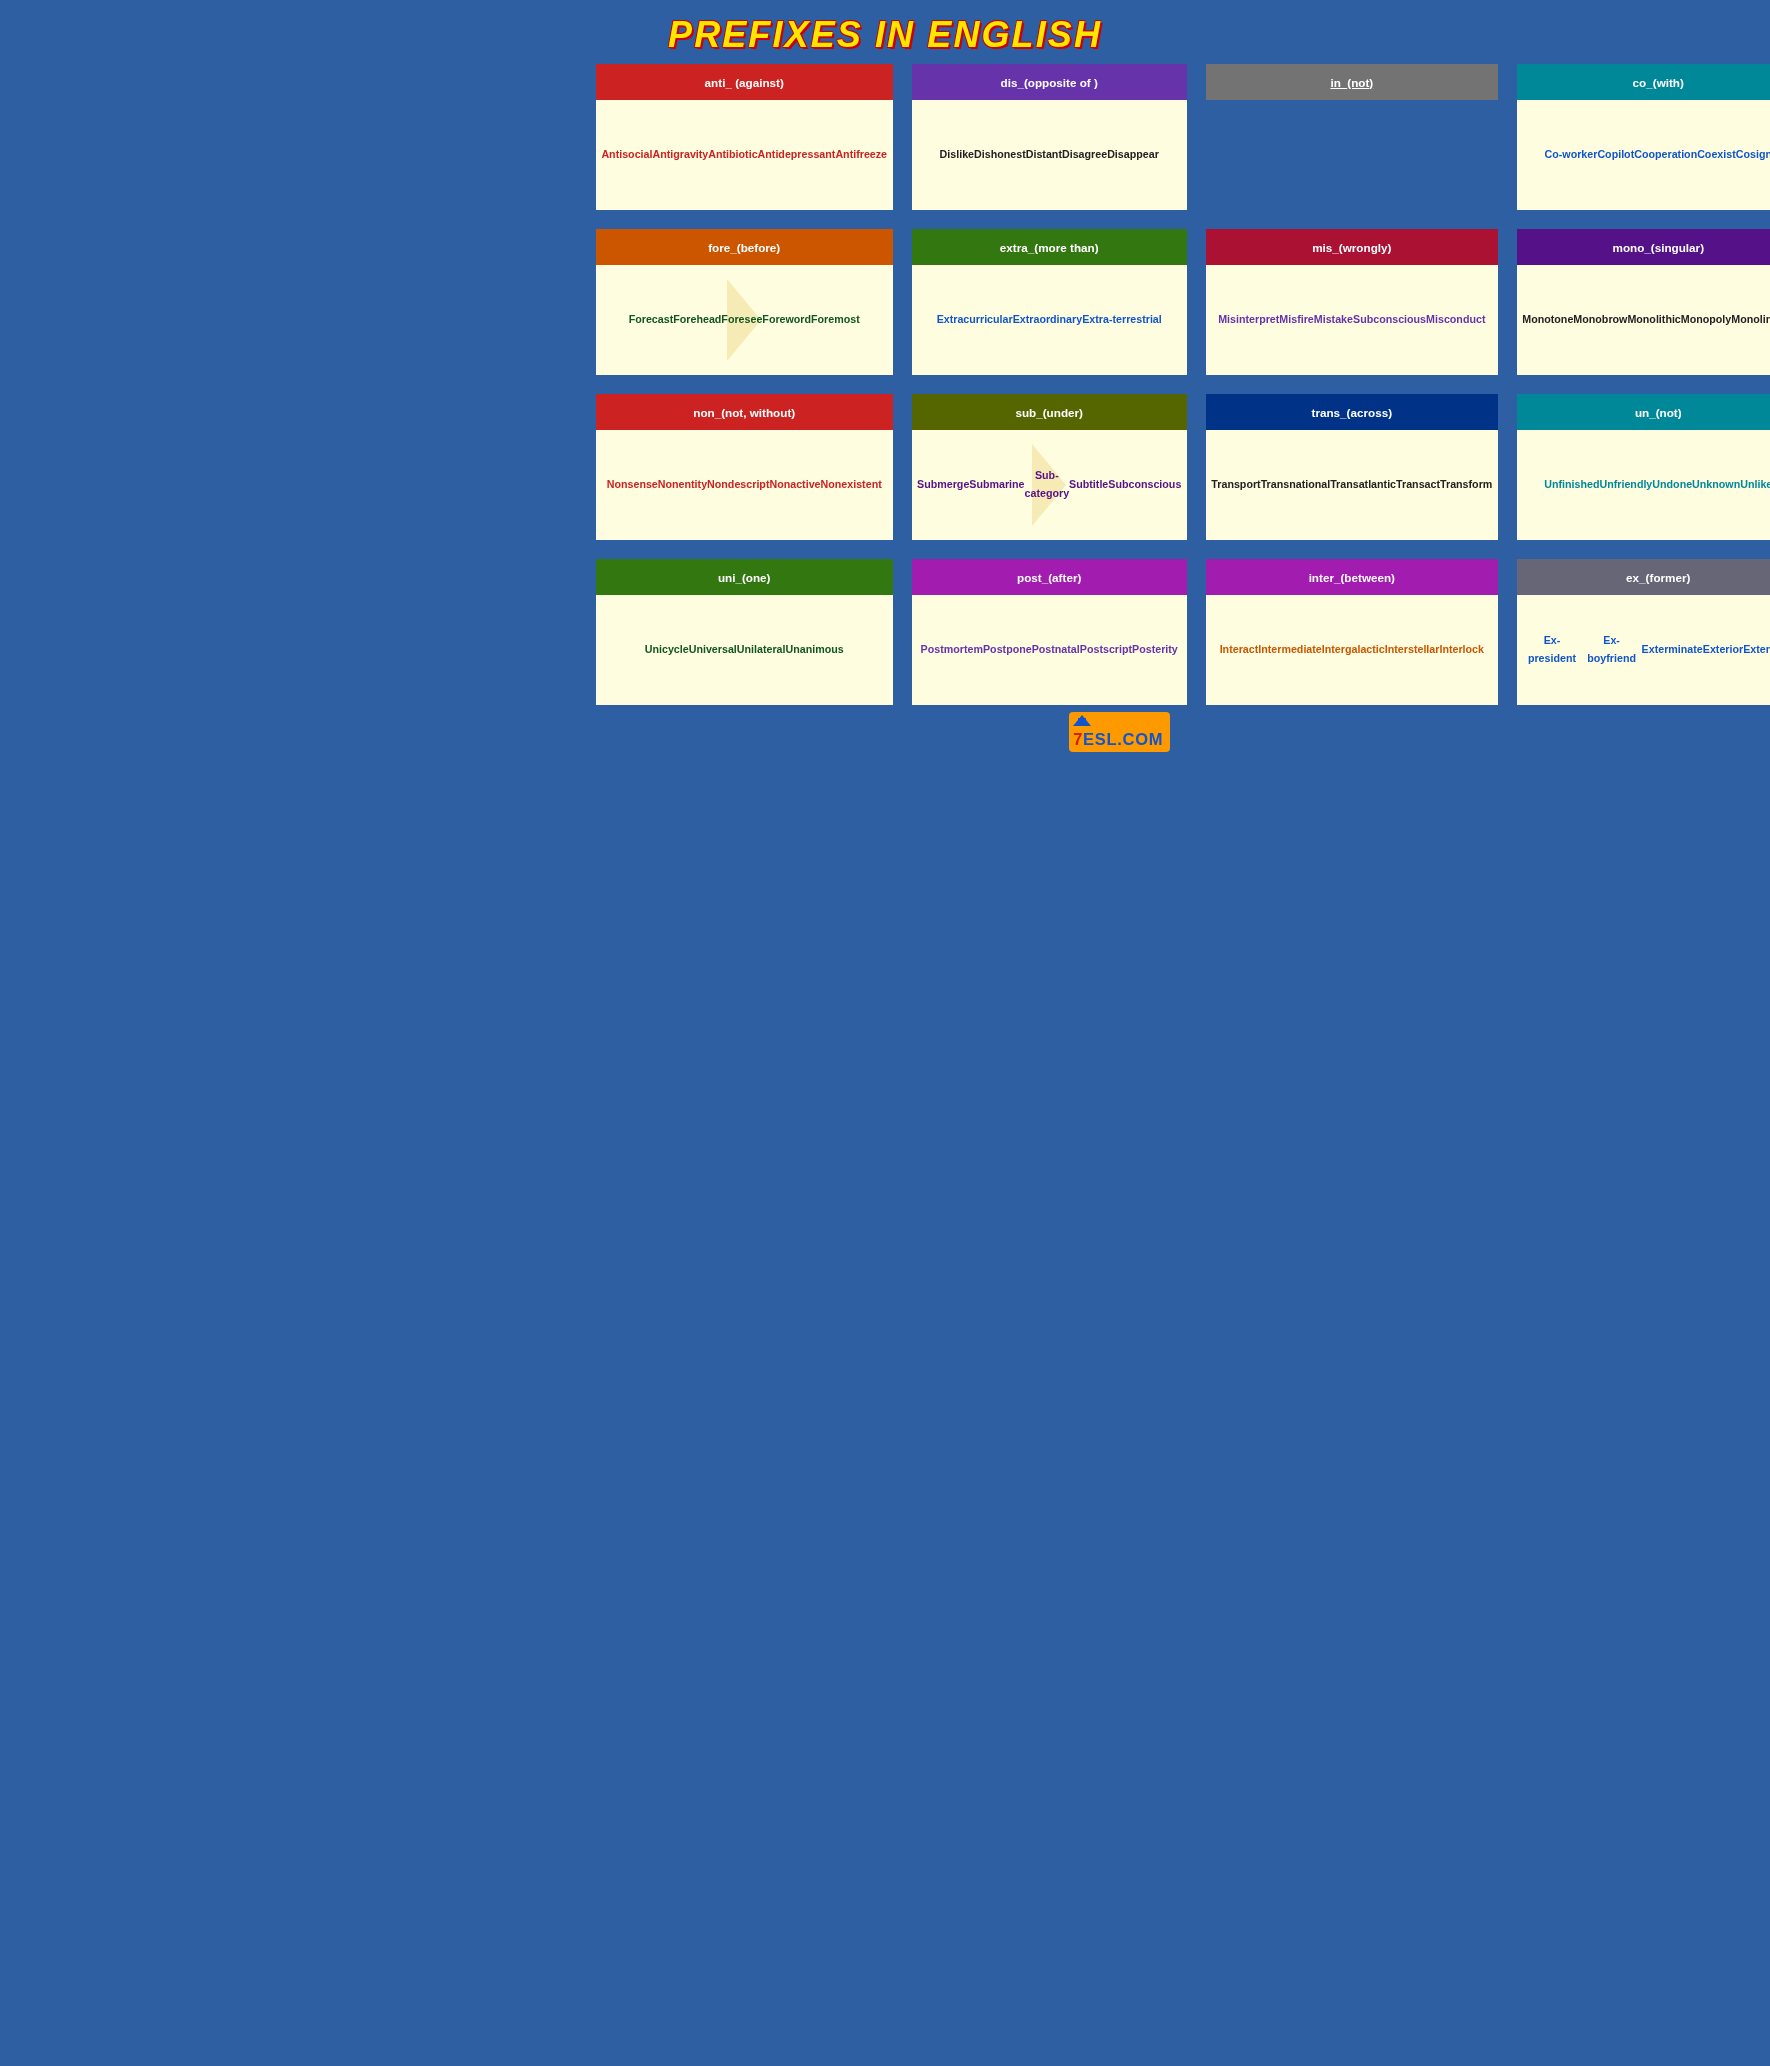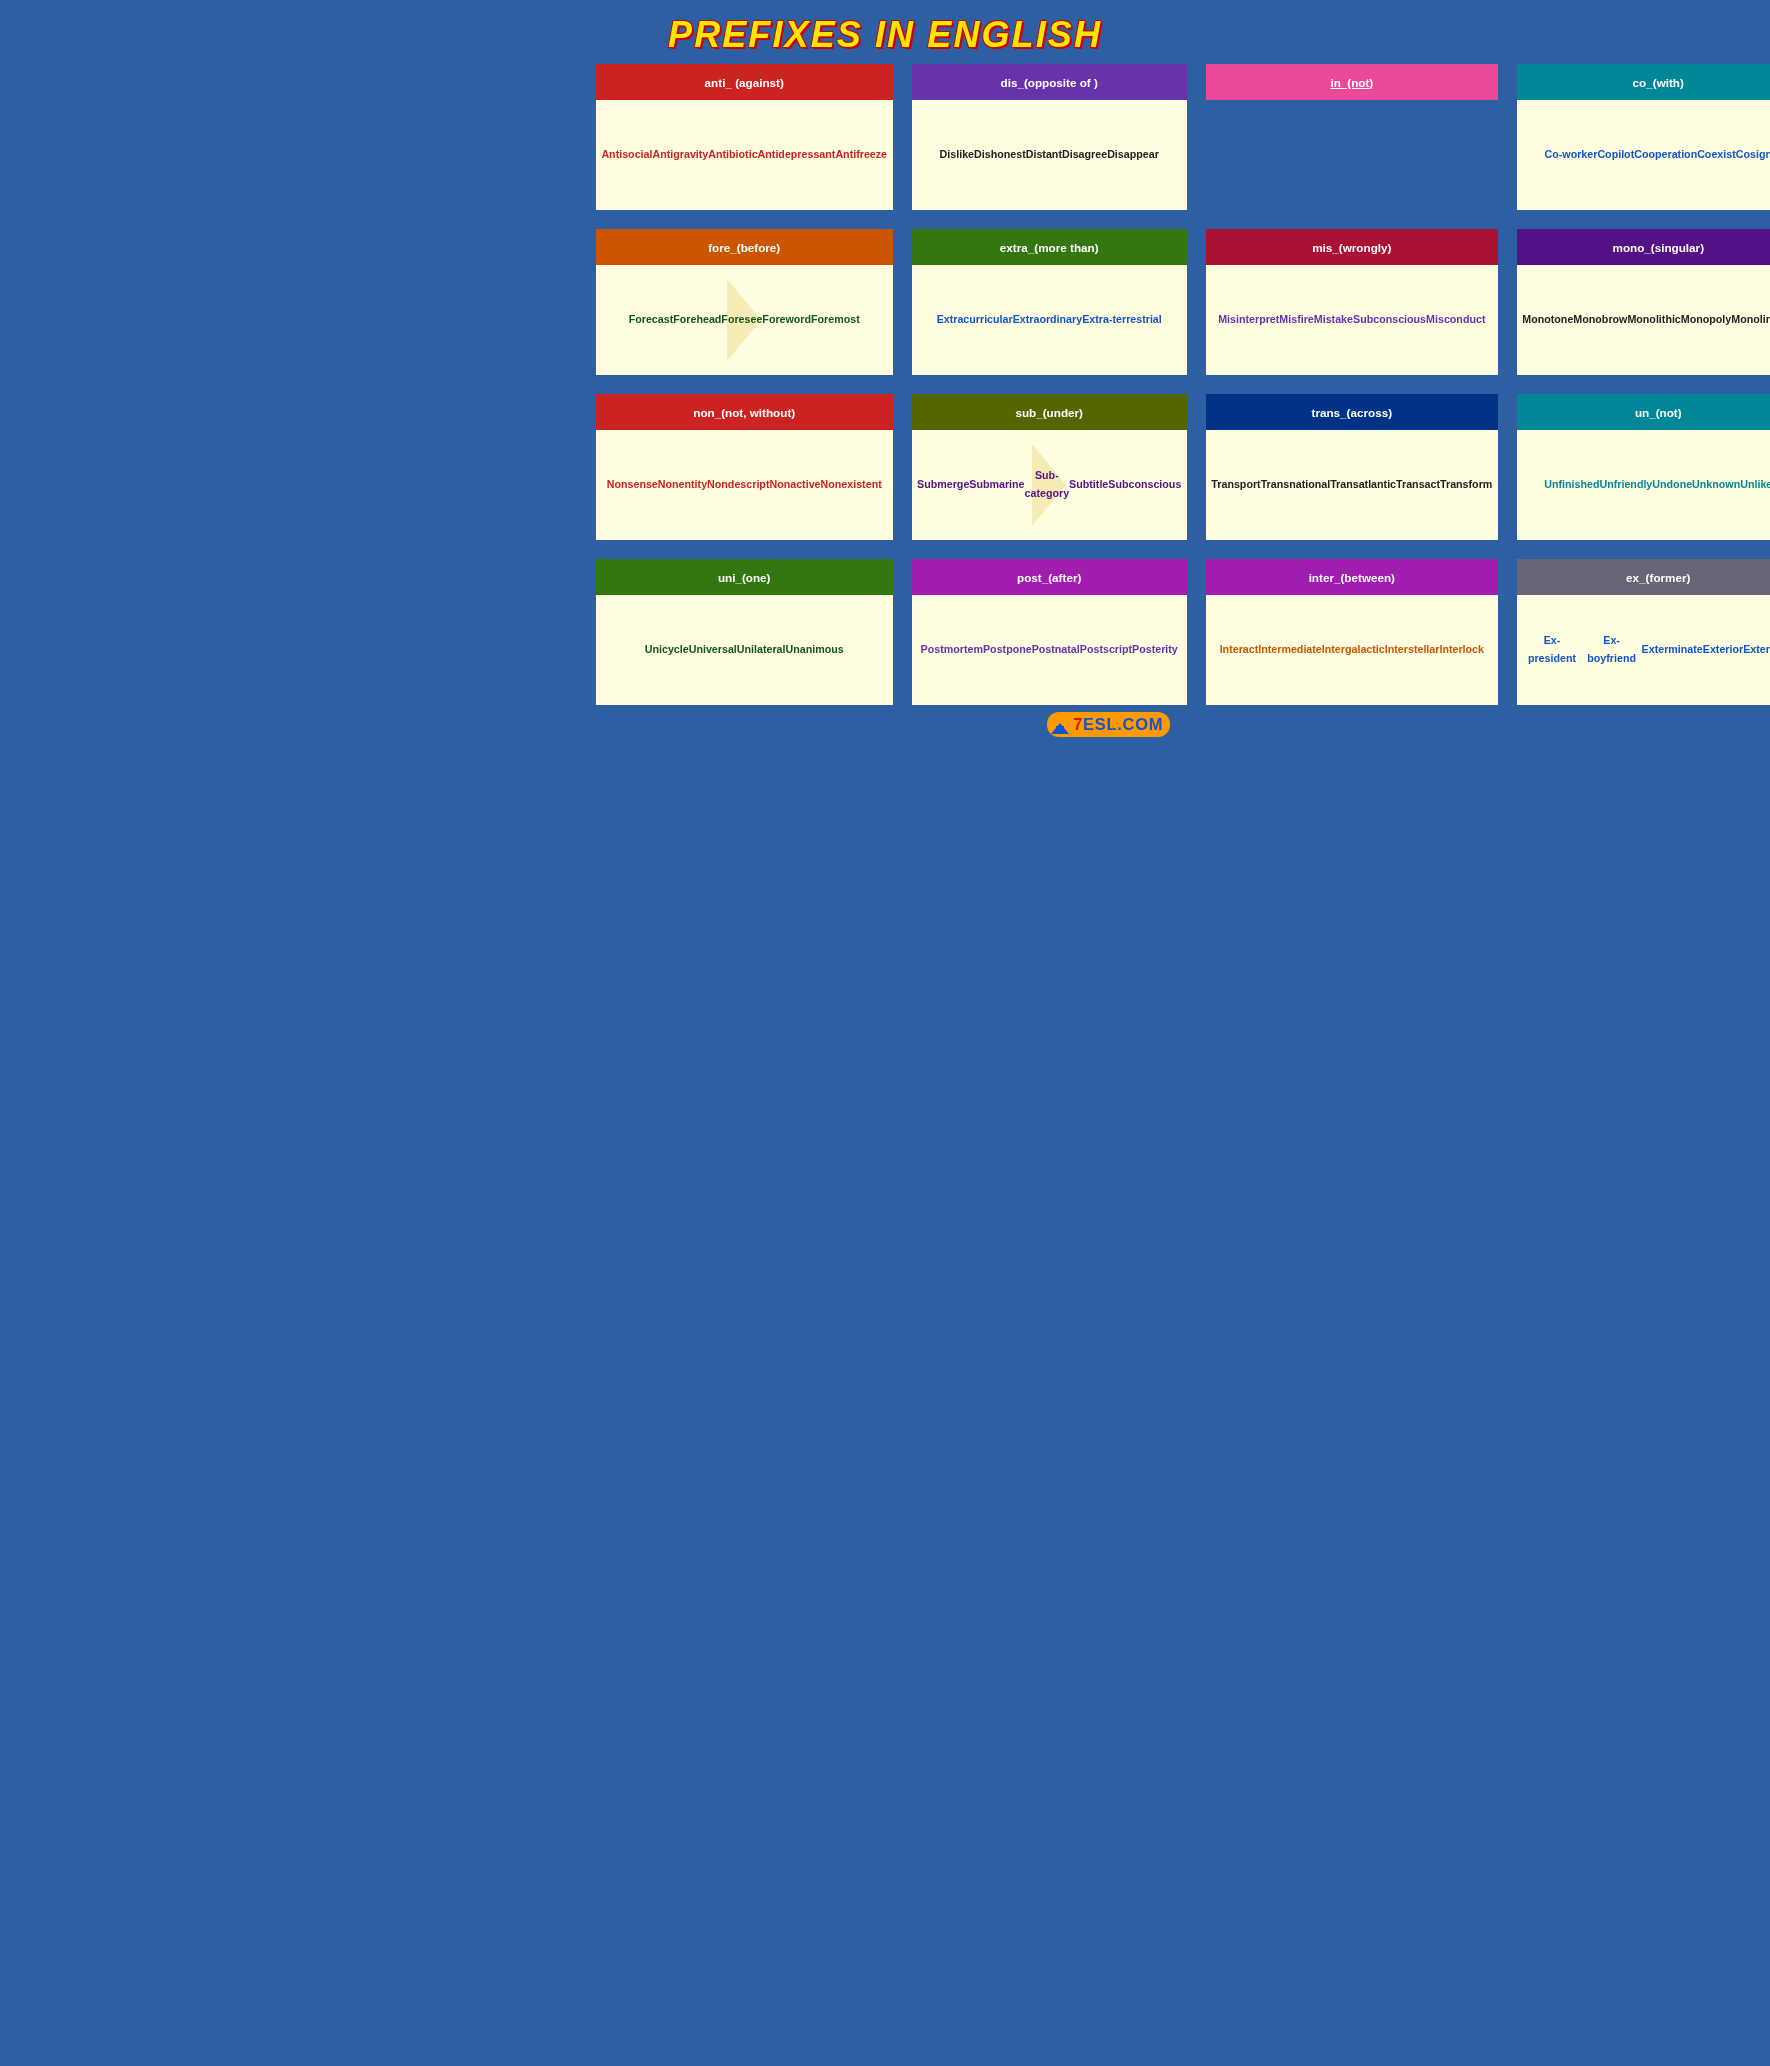--- a/index.html
+++ b/index.html
@@ -61,21 +61,21 @@
       flex-direction: row;
       align-items: center;
       justify-content: center;
     }
     .section-body span {
       display: block;
     }
     
     .hdr-red    { background: #cc2222; }
     .hdr-purple { background: #6633aa; }
-    .hdr-blue   { background: #ec4899; text-decoration: underline; }
+    .hdr-blue   { background: #737373; text-decoration: underline; }
     .hdr-teal   { background: #008899; }
     .hdr-green  { background: #337711; }
     .hdr-orange { background: #cc5500; }
     .hdr-crimson { background: #aa1133; }
     .hdr-darkpurple { background: #551188; }
     .hdr-olive  { background: #556600; }
     .hdr-darkblue { background: #003388; }
     .hdr-darkorange { background: #a21caf; }
     .hdr-gray   { background: #666677; }
 
@@ -110,25 +110,26 @@
 
     .logo-bar {
       display: flex;
       justify-content: flex-end;
       align-items: center;
       margin-top: 6.9px;
       padding-right: 4.1px;
     }
     .logo {
       background: #ff9900;
-      border-radius: 12px;
+      border-radius: 4px;
       padding: 2.8px 6.9px 2.8px 4.1px;
       display: flex;
-      align-items: flex-end;
+      align-items: flex-start;
       gap: 4.1px;
+      flex-direction: column;
     }
     .logo-hat {
       width: 0;
       height: 0;
       border-left: 9.6px solid transparent;
       border-right: 9.6px solid transparent;
       border-bottom: 11px solid #1155cc;
       position: relative;
     }
     .logo-hat::after {

